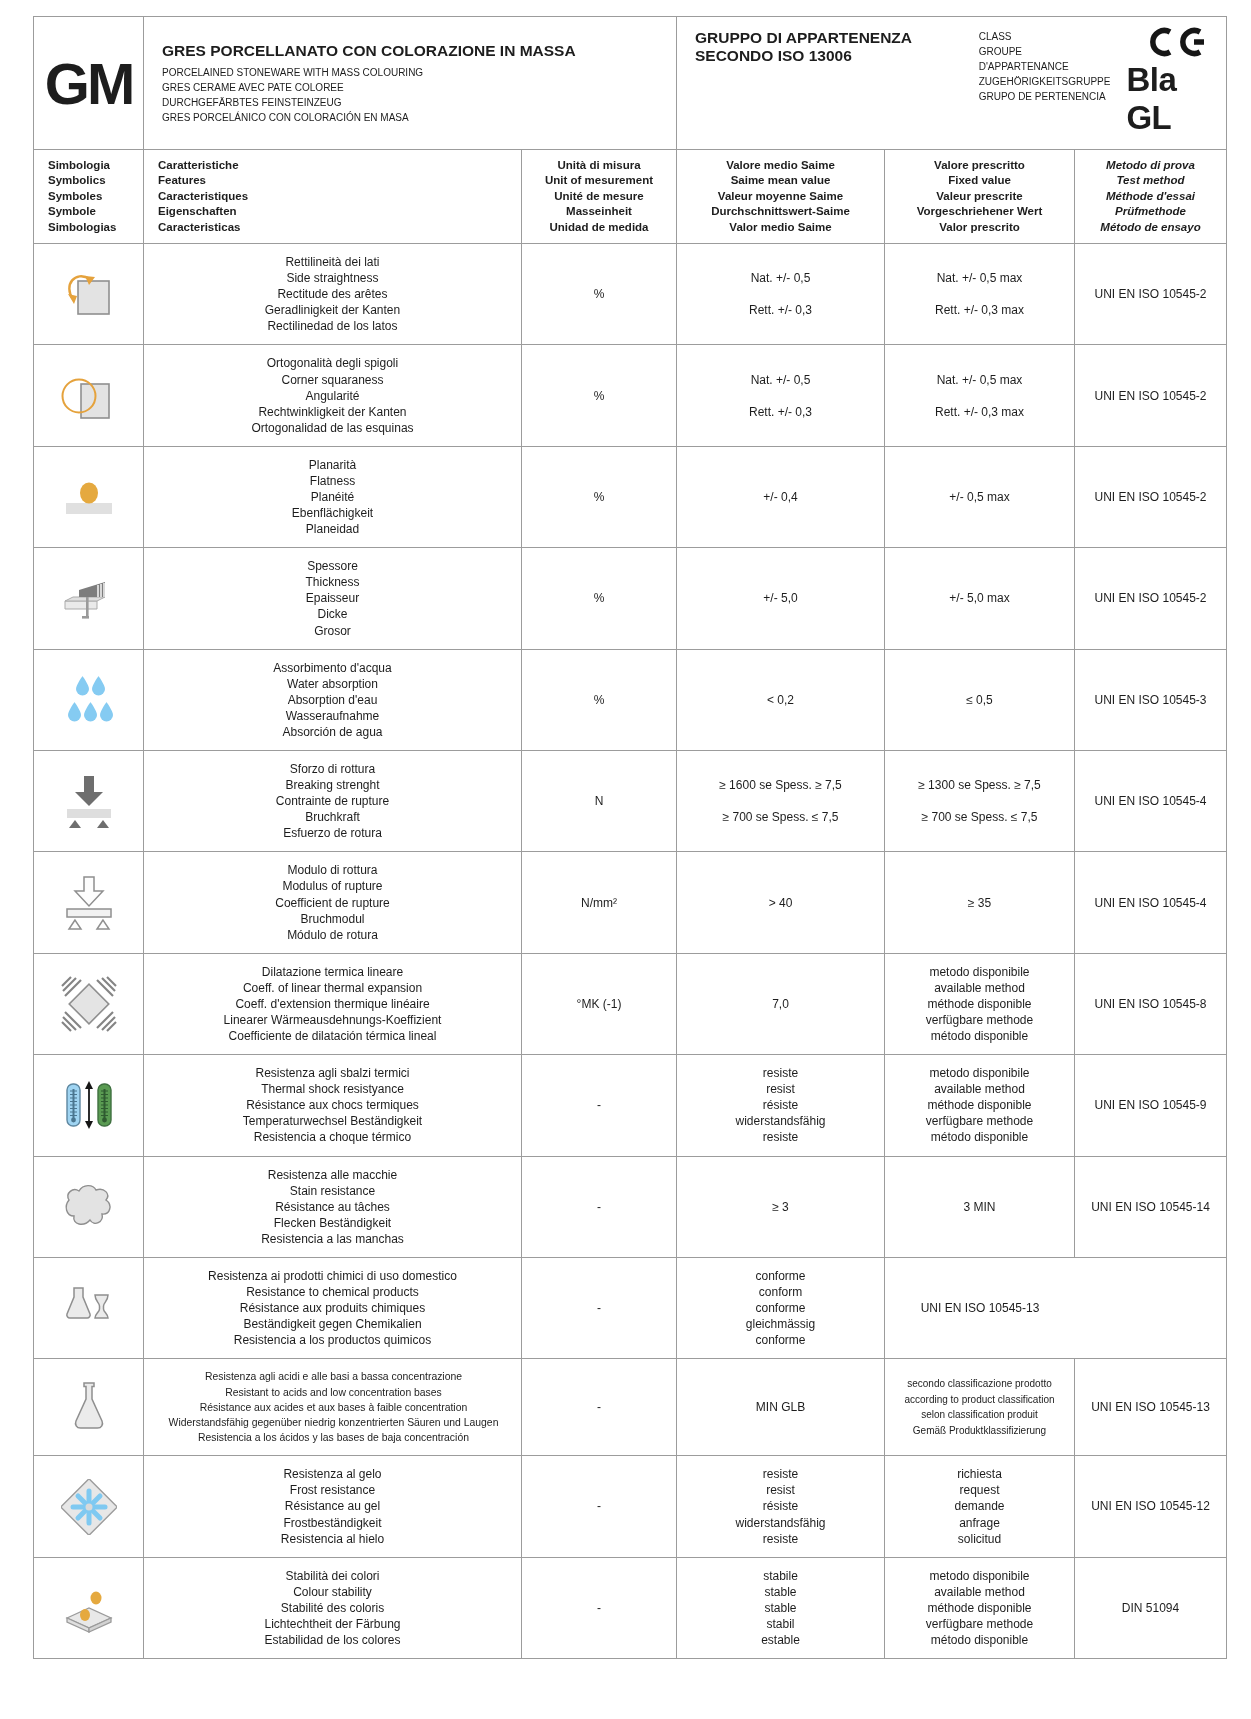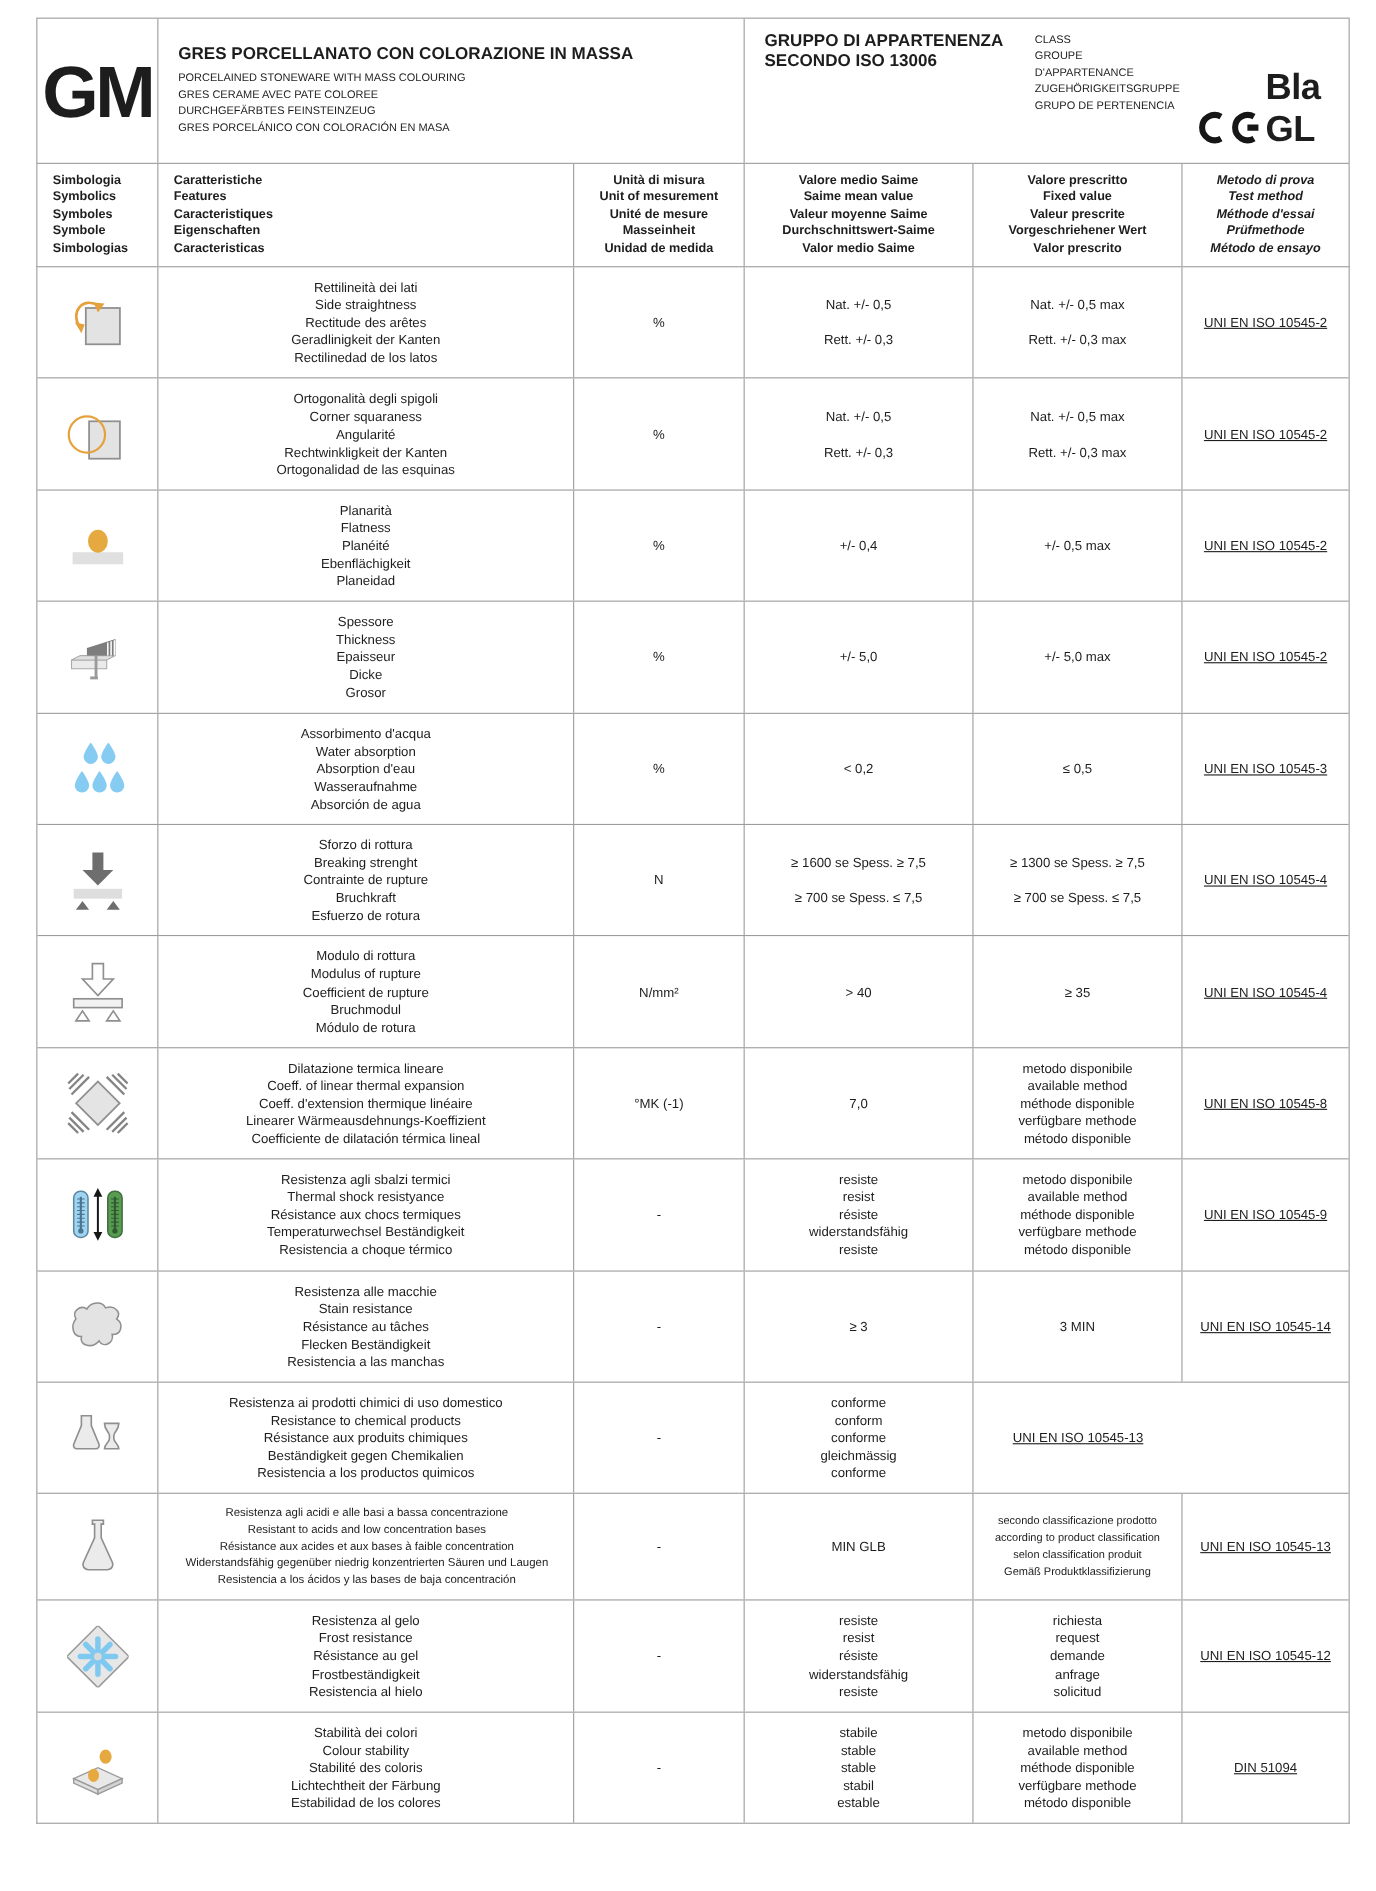--- a/index.html
+++ b/index.html
@@ -3,41 +3,41 @@
 <meta charset="utf-8">
 <style>
   html,body{margin:0;padding:0;background:#ffffff;}
   body{font-family:"Liberation Sans","DejaVu Sans",sans-serif;color:#1d1d1d;width:1251px;}
   .page{width:1194px;margin:16px 24px 30px 33px;}
 
   
   .band-top{display:grid;grid-template-columns:110px 533px 1fr;border:1px solid #9c9c9c;min-height:133px;box-sizing:border-box;}
   .band-top>.cell{border-right:1px solid #9c9c9c;display:flex;box-sizing:border-box;}
   .band-top>.cell:last-child{border-right:none;}
-  .gm{align-items:center;justify-content:center;font-weight:bold;font-size:66px;letter-spacing:-3px;}
+  .gm{align-items:center;justify-content:center;font-weight:bold;font-size:58px;letter-spacing:-3px;}
   .titleblock{flex-direction:column;justify-content:center;padding:10px 18px;}
   .h-title{font-weight:bold;font-size:15.5px;margin-bottom:5px;letter-spacing:0;}
   .h-subs{font-size:10px;line-height:1.5;white-space:pre-line;}
   .classblock{justify-content:space-between;padding:10px 14px 10px 18px;}
   .class-text{display:flex;flex-direction:row;justify-content:flex-start;padding-top:2px;}
-  .class-right{display:flex;flex-direction:row;align-items:flex-end;justify-content:center;padding:0 2px 2px 0;margin-left:16px;}
+  .class-right{display:flex;flex-direction:column;align-items:flex-end;justify-content:center;padding:0 2px 2px 0;margin-left:16px;}
   .bla{font-size:33px;font-weight:bold;letter-spacing:-0.5px;}
 
   
   .band-cols{display:grid;grid-template-columns:110px 378px 155px 208px 190px 1fr;border:1px solid #9c9c9c;border-top:none;min-height:73px;box-sizing:border-box;}
   .band-cols>.cell{border-right:1px solid #9c9c9c;display:flex;align-items:center;justify-content:center;font-weight:bold;font-size:11.5px;line-height:1.34;white-space:pre-line;text-align:center;padding:8px 6px;box-sizing:border-box;}
   .band-cols>.cell:last-child{border-right:none;font-style:italic;}
   .band-cols>.cell.left{justify-content:flex-start;text-align:left;padding-left:14px;}
 
   
   .tbody{border:1px solid #9c9c9c;border-top:none;box-sizing:border-box;}
   .trow{display:grid;grid-template-columns:110px 378px 155px 208px 190px 1fr;border-bottom:1px solid #9c9c9c;min-height:97px;box-sizing:border-box;}
   .trow:last-child{border-bottom:none;}
   .trow>.cell{border-right:1px solid #9c9c9c;display:flex;align-items:center;justify-content:center;text-align:center;font-size:12px;line-height:1.34;white-space:pre-line;padding:10px 8px;box-sizing:border-box;}
-  .trow>.cell:last-child{border-right:none;text-decoration:underline;}
+  .trow>.cell:last-child{border-right:none;}
   .c-feat{justify-content:flex-start;text-align:left;padding-left:14px;}
   .c-feat.compact{font-size:10.4px;line-height:1.46;padding-right:6px;}
   .c-fixed.small{font-size:10px;line-height:1.55;}
   .icon{display:flex;align-items:center;justify-content:center;}
   .icon svg{display:block;}
 </style>
 </head>
 <body>
 
 <div class="page">

